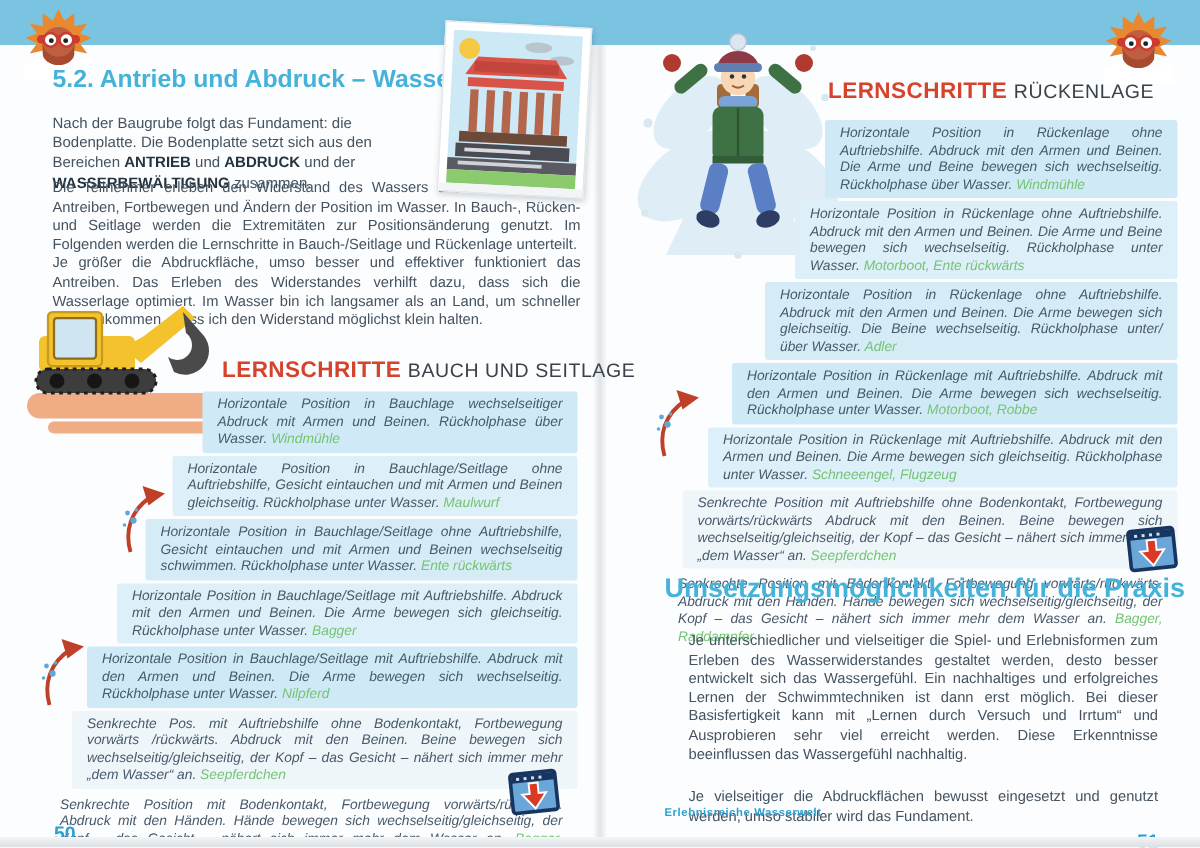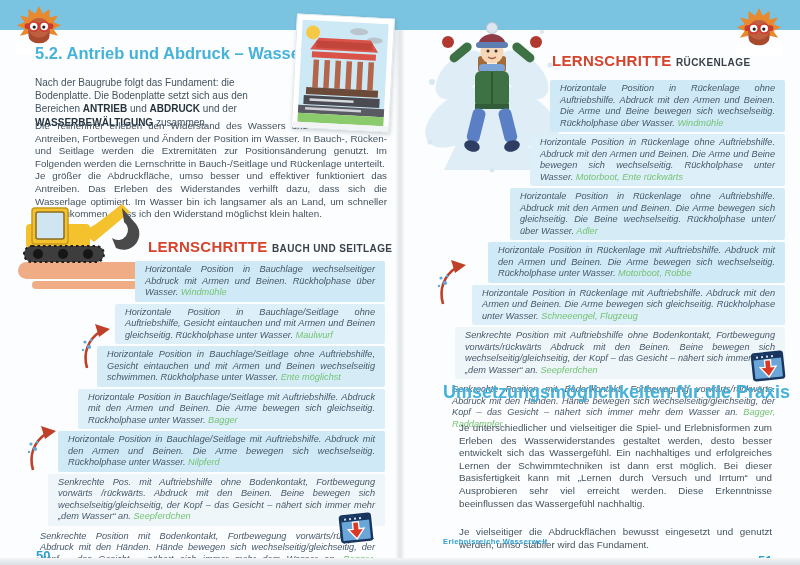--- a/index.html
+++ b/index.html
@@ -15,21 +15,21 @@
 
   .sec-title{position:absolute;left:35px;top:44px;font-size:16.5px;font-weight:bold;color:#45b2da;white-space:nowrap;}
   .intro{position:absolute;left:35px;top:76px;width:258px;font-size:10px;line-height:13.2px;color:#44535f;}
   .intro .b{font-weight:bold;color:#26333d;}
   .bodytext{position:absolute;left:35px;top:120px;width:352px;font-size:9.8px;line-height:12.6px;
             color:#44535f;text-align:justify;}
   .bodytext p{margin:0;}
 
   .lern-head{position:absolute;white-space:nowrap;}
   .lern-main{font-size:15px;font-weight:bold;color:#d6432c;letter-spacing:.3px;}
-  .lern-sub{font-size:10px;font-weight:bold;color:#39424a;letter-spacing:.4px;}
+  .lern-sub{font-size:13px;font-weight:normal;color:#39424a;letter-spacing:.4px;}
   .left .lern-head{left:148px;top:238px;}
   .right .lern-head{left:152px;top:52px;}
 
   .steps{position:absolute;left:0;right:3px;}
   .left .steps{top:261px;} .right .steps{top:80px;}
   .step{margin:0 12px 2px 0;padding:3px 10px;font-style:italic;font-size:9.2px;line-height:11.5px;
         color:#47596a;text-align:justify;border-radius:2px;}
   .step .tag{color:#74c474;}
   .left .step:nth-child(1){margin-left:135px;background:#d0e9f6;}
   .left .step:nth-child(2){margin-left:115px;background:#ddeff9;}
@@ -158,21 +158,21 @@
     </svg>
 
     <div class="lern-head">
       <span class="lern-main">LERNSCHRITTE</span>
       <span class="lern-sub">BAUCH UND SEITLAGE</span>
     </div>
 
     <div class="steps">
       <div class="step"><span>Horizontale Position in Bauchlage wechselseitiger Abdruck mit Armen und Beinen. Rückholphase über Wasser.</span> <span class="tag">Windmühle</span></div>
       <div class="step"><span>Horizontale Position in Bauchlage/Seitlage ohne Auftriebshilfe, Gesicht eintauchen und mit Armen und Beinen gleichseitig. Rückholphase unter Wasser.</span> <span class="tag">Maulwurf</span></div>
-      <div class="step"><span>Horizontale Position in Bauchlage/Seitlage ohne Auftriebshilfe, Gesicht eintauchen und mit Armen und Beinen wechselseitig schwimmen. Rückholphase unter Wasser.</span> <span class="tag">Ente möglichst</span></div>
+      <div class="step"><span>Horizontale Position in Bauchlage/Seitlage ohne Auftriebshilfe, Gesicht eintauchen und mit Armen und Beinen wechselseitig schwimmen. Rückholphase unter Wasser.</span> <span class="tag">Ente rückwärts</span></div>
       <div class="step"><span>Horizontale Position in Bauchlage/Seitlage mit Auftriebshilfe. Abdruck mit den Armen und Beinen. Die Arme bewegen sich gleichseitig. Rückholphase unter Wasser.</span> <span class="tag">Bagger</span></div>
       <div class="step"><span>Horizontale Position in Bauchlage/Seitlage mit Auftriebshilfe. Abdruck mit den Armen und Beinen. Die Arme bewegen sich wechselseitig. Rückholphase unter Wasser.</span> <span class="tag">Nilpferd</span></div>
       <div class="step"><span>Senkrechte Pos. mit Auftriebshilfe ohne Bodenkontakt, Fortbewegung vorwärts /rückwärts. Abdruck mit den Beinen. Beine bewegen sich wechselseitig/gleichseitig, der Kopf – das Gesicht – nähert sich immer mehr „dem Wasser“ an.</span> <span class="tag">Seepferdchen</span></div>
       <div class="step"><span>Senkrechte Position mit Bodenkontakt, Fortbewegung vorwärts/rückwärts. Abdruck mit den Händen. Hände bewegen sich wechselseitig/gleichseitig, der Kopf – das Gesicht – nähert sich immer mehr dem Wasser an.</span> <span class="tag">Bagger, Raddampfer</span></div>
     </div>
 
     <svg class="decor arrow arrow-l1" viewBox="0 0 34 52">
       <path d="M7,48 C3,34 7,20 21,11" stroke="#bf4028" stroke-width="2.6" fill="none"></path>
       <polygon points="15,4 30,9 19,17" fill="#bf4028"></polygon>
       <circle cx="5" cy="22" r="1.6" fill="#5fa8d8"></circle>

